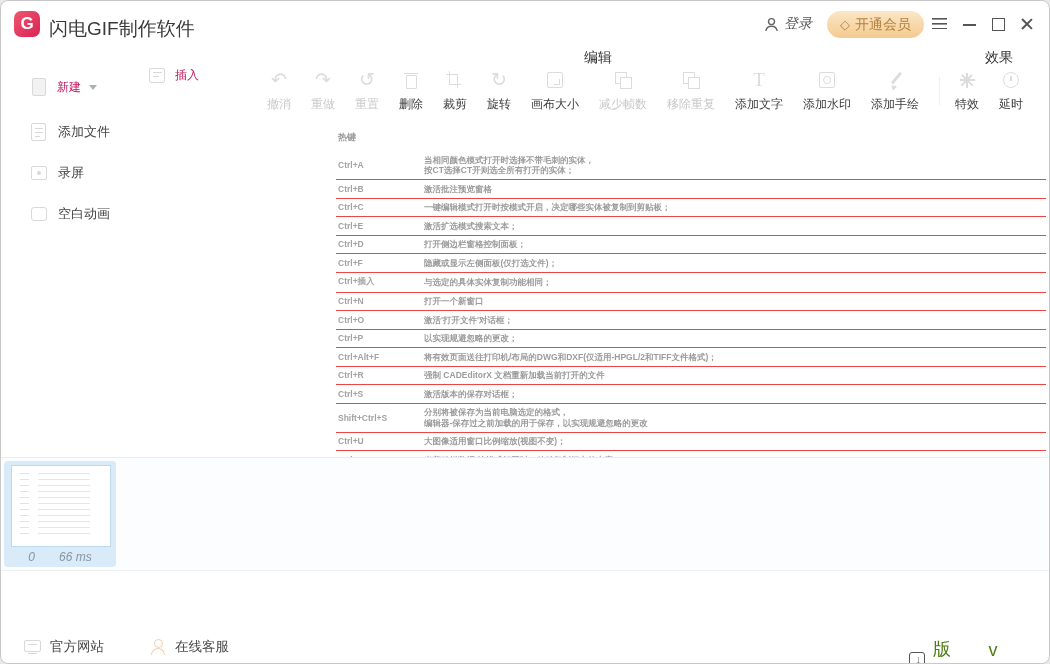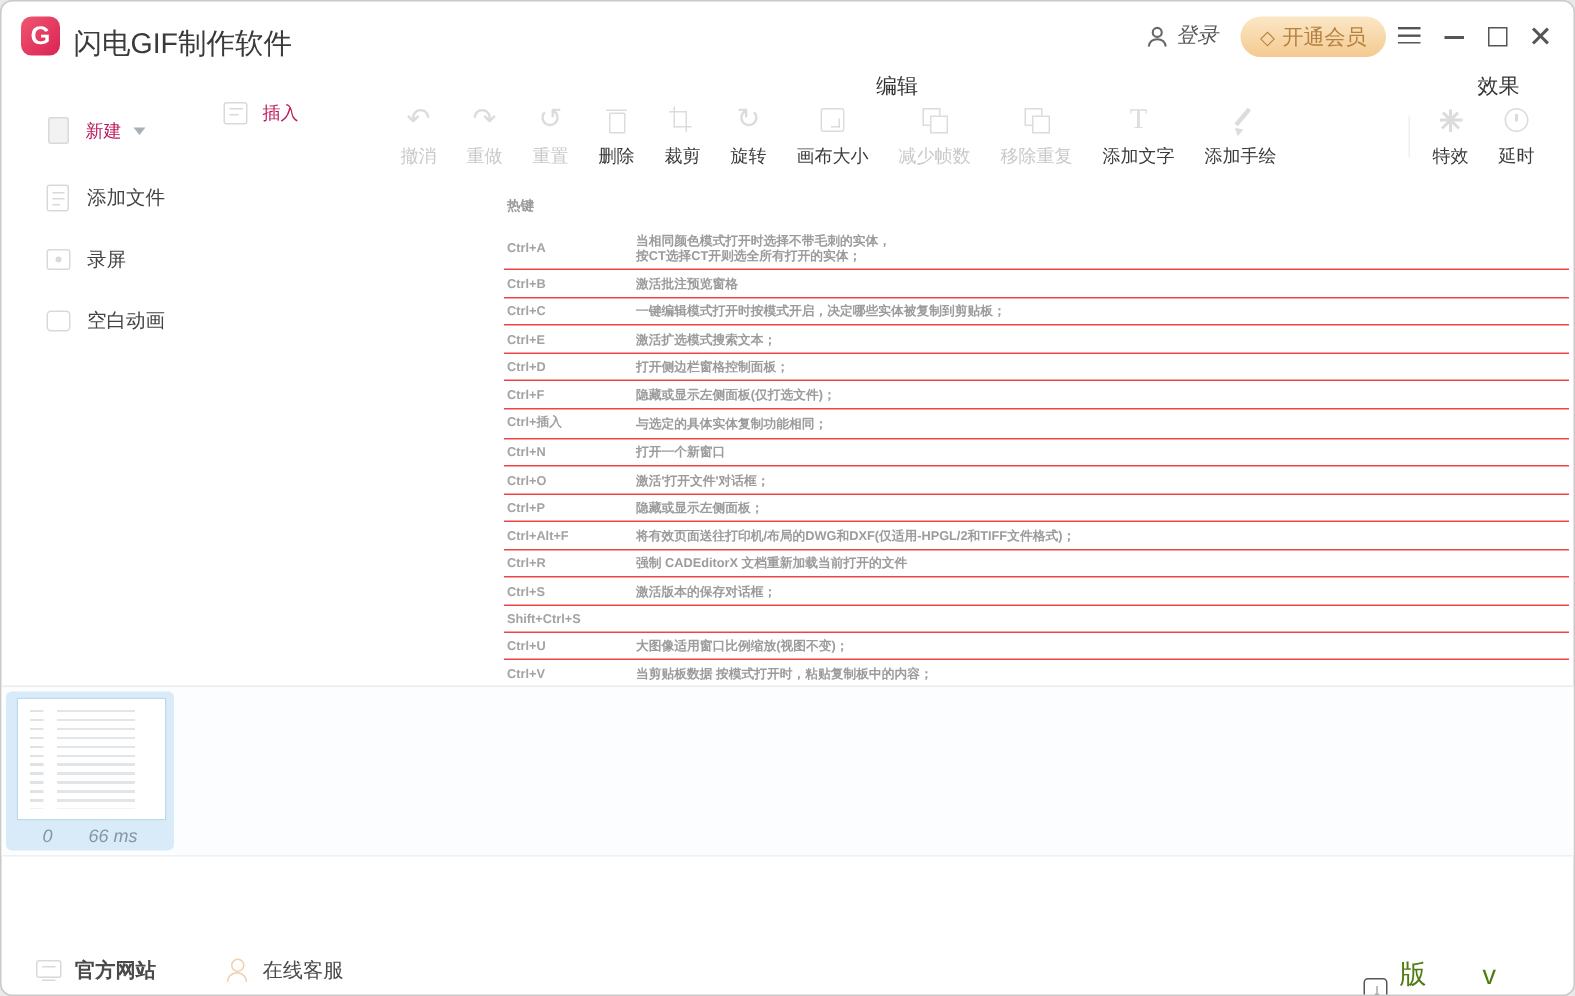--- a/index.html
+++ b/index.html
@@ -102,21 +102,21 @@
   .thumb-lines::after{content:"";position:absolute;left:20px;top:2px;bottom:2px;right:14px;
      background:repeating-linear-gradient(to bottom,#e2e6e9 0 1.5px,transparent 1.5px 6px);}
   .frame-meta{position:absolute;left:0;bottom:3px;width:100%;display:flex;justify-content:center;gap:24px;
               font-size:12px;font-style:italic;color:#8795a3;}
 
   
   .controls{left:0;top:570px;width:1050px;height:58px;}
 
   
   .footer-item{display:flex;align-items:center;gap:8px;font-size:13.5px;color:#4a4a4a;cursor:pointer;}
-  .fi-website{left:22px;top:637px;font-weight:bold;} .fi-support{left:148px;top:637px;}
+  .fi-website{left:22px;top:637px;} .fi-support{left:148px;top:637px;}
   .monitor-icon{width:19px;height:17px;position:relative;color:#d9d9d9;}
   .monitor-icon::before{content:"";position:absolute;left:1px;top:1px;width:15px;height:10px;border:1.5px solid currentColor;border-radius:2px;
      background:linear-gradient(currentColor,currentColor) 3px 3px/9px 1.4px no-repeat;}
   .monitor-icon::after{content:"";position:absolute;left:5px;top:14px;width:9px;height:1.5px;background:currentColor;box-shadow:0 -2px 0 -0.2px currentColor;}
   .support-icon{width:18px;height:18px;position:relative;color:#f0cfae;}
   .support-icon::before{content:"";position:absolute;left:5px;top:1px;width:7px;height:7px;border:1.5px solid currentColor;border-radius:50%;}
   .support-icon::after{content:"";position:absolute;left:2px;top:10px;width:12px;height:6px;border:1.5px solid currentColor;border-bottom:none;border-radius:8px 8px 0 0;}
   .version{left:888px;top:636px;display:flex;align-items:center;gap:8px;font-size:18px;color:#4d7c0f;margin-left:20px;}
   .download-icon{width:16px;height:16px;border:1.4px solid #555;border-radius:3px;position:relative;color:#555;}
   .download-icon::before{content:"\2193";position:absolute;left:0;top:0;width:16px;height:16px;
@@ -212,20 +212,24 @@
       </div>
       <div class="tbtn disabled">
         <span class="tb-icon js-icon remove-duplicate-icon"></span>
         <span class="tb-label">移除重复</span>
       </div>
       <div class="tbtn">
         <span class="tb-icon js-icon add-text-icon"></span>
         <span class="tb-label">添加文字</span>
       </div>
       <div class="tbtn">
+        <span class="tb-icon js-icon add-watermark-icon"></span>
+        <span class="tb-label">添加水印</span>
+      </div>
+      <div class="tbtn">
         <span class="tb-icon js-icon add-draw-icon"></span>
         <span class="tb-label">添加手绘</span>
       </div>
   </div>
   <div class="abs effect-buttons">
     <div class="tbtn">
         <span class="tb-icon js-icon effects-icon"></span>
         <span class="tb-label">特效</span>
       </div>
       <div class="tbtn">
@@ -268,36 +272,38 @@
       <div class="sc-row">
         <span class="sc-key">Ctrl+N</span>
         <span class="sc-desc">打开一个新窗口</span>
       </div>
       <div class="sc-row">
         <span class="sc-key">Ctrl+O</span>
         <span class="sc-desc">激活'打开文件'对话框；</span>
       </div>
       <div class="sc-row">
         <span class="sc-key">Ctrl+P</span>
-        <span class="sc-desc">隐藏或显示左侧面板；</span>
+        <span class="sc-desc">以实现规避忽略的更改；</span>
       </div>
       <div class="sc-row">
         <span class="sc-key">Ctrl+Alt+F</span>
         <span class="sc-desc">将有效页面送往打印机/布局的DWG和DXF(仅适用-HPGL/2和TIFF文件格式)；</span>
       </div>
       <div class="sc-row">
         <span class="sc-key">Ctrl+R</span>
         <span class="sc-desc">强制 CADEditorX 文档重新加载当前打开的文件</span>
       </div>
       <div class="sc-row">
         <span class="sc-key">Ctrl+S</span>
         <span class="sc-desc">激活版本的保存对话框；</span>
       </div>
       <div class="sc-row">
         <span class="sc-key">Shift+Ctrl+S</span>
+        <span class="sc-desc">分别将被保存为当前电脑选定的格式，
+编辑器-保存过之前加载的用于保存，以实现规避忽略的更改</span>
       </div>
       <div class="sc-row">
         <span class="sc-key">Ctrl+U</span>
         <span class="sc-desc">大图像适用窗口比例缩放(视图不变)；</span>
       </div>
       <div class="sc-row">
         <span class="sc-key">Ctrl+V</span>
         <span class="sc-desc">当剪贴板数据 按模式打开时，粘贴复制板中的内容；</span>
       </div>
   </div>

